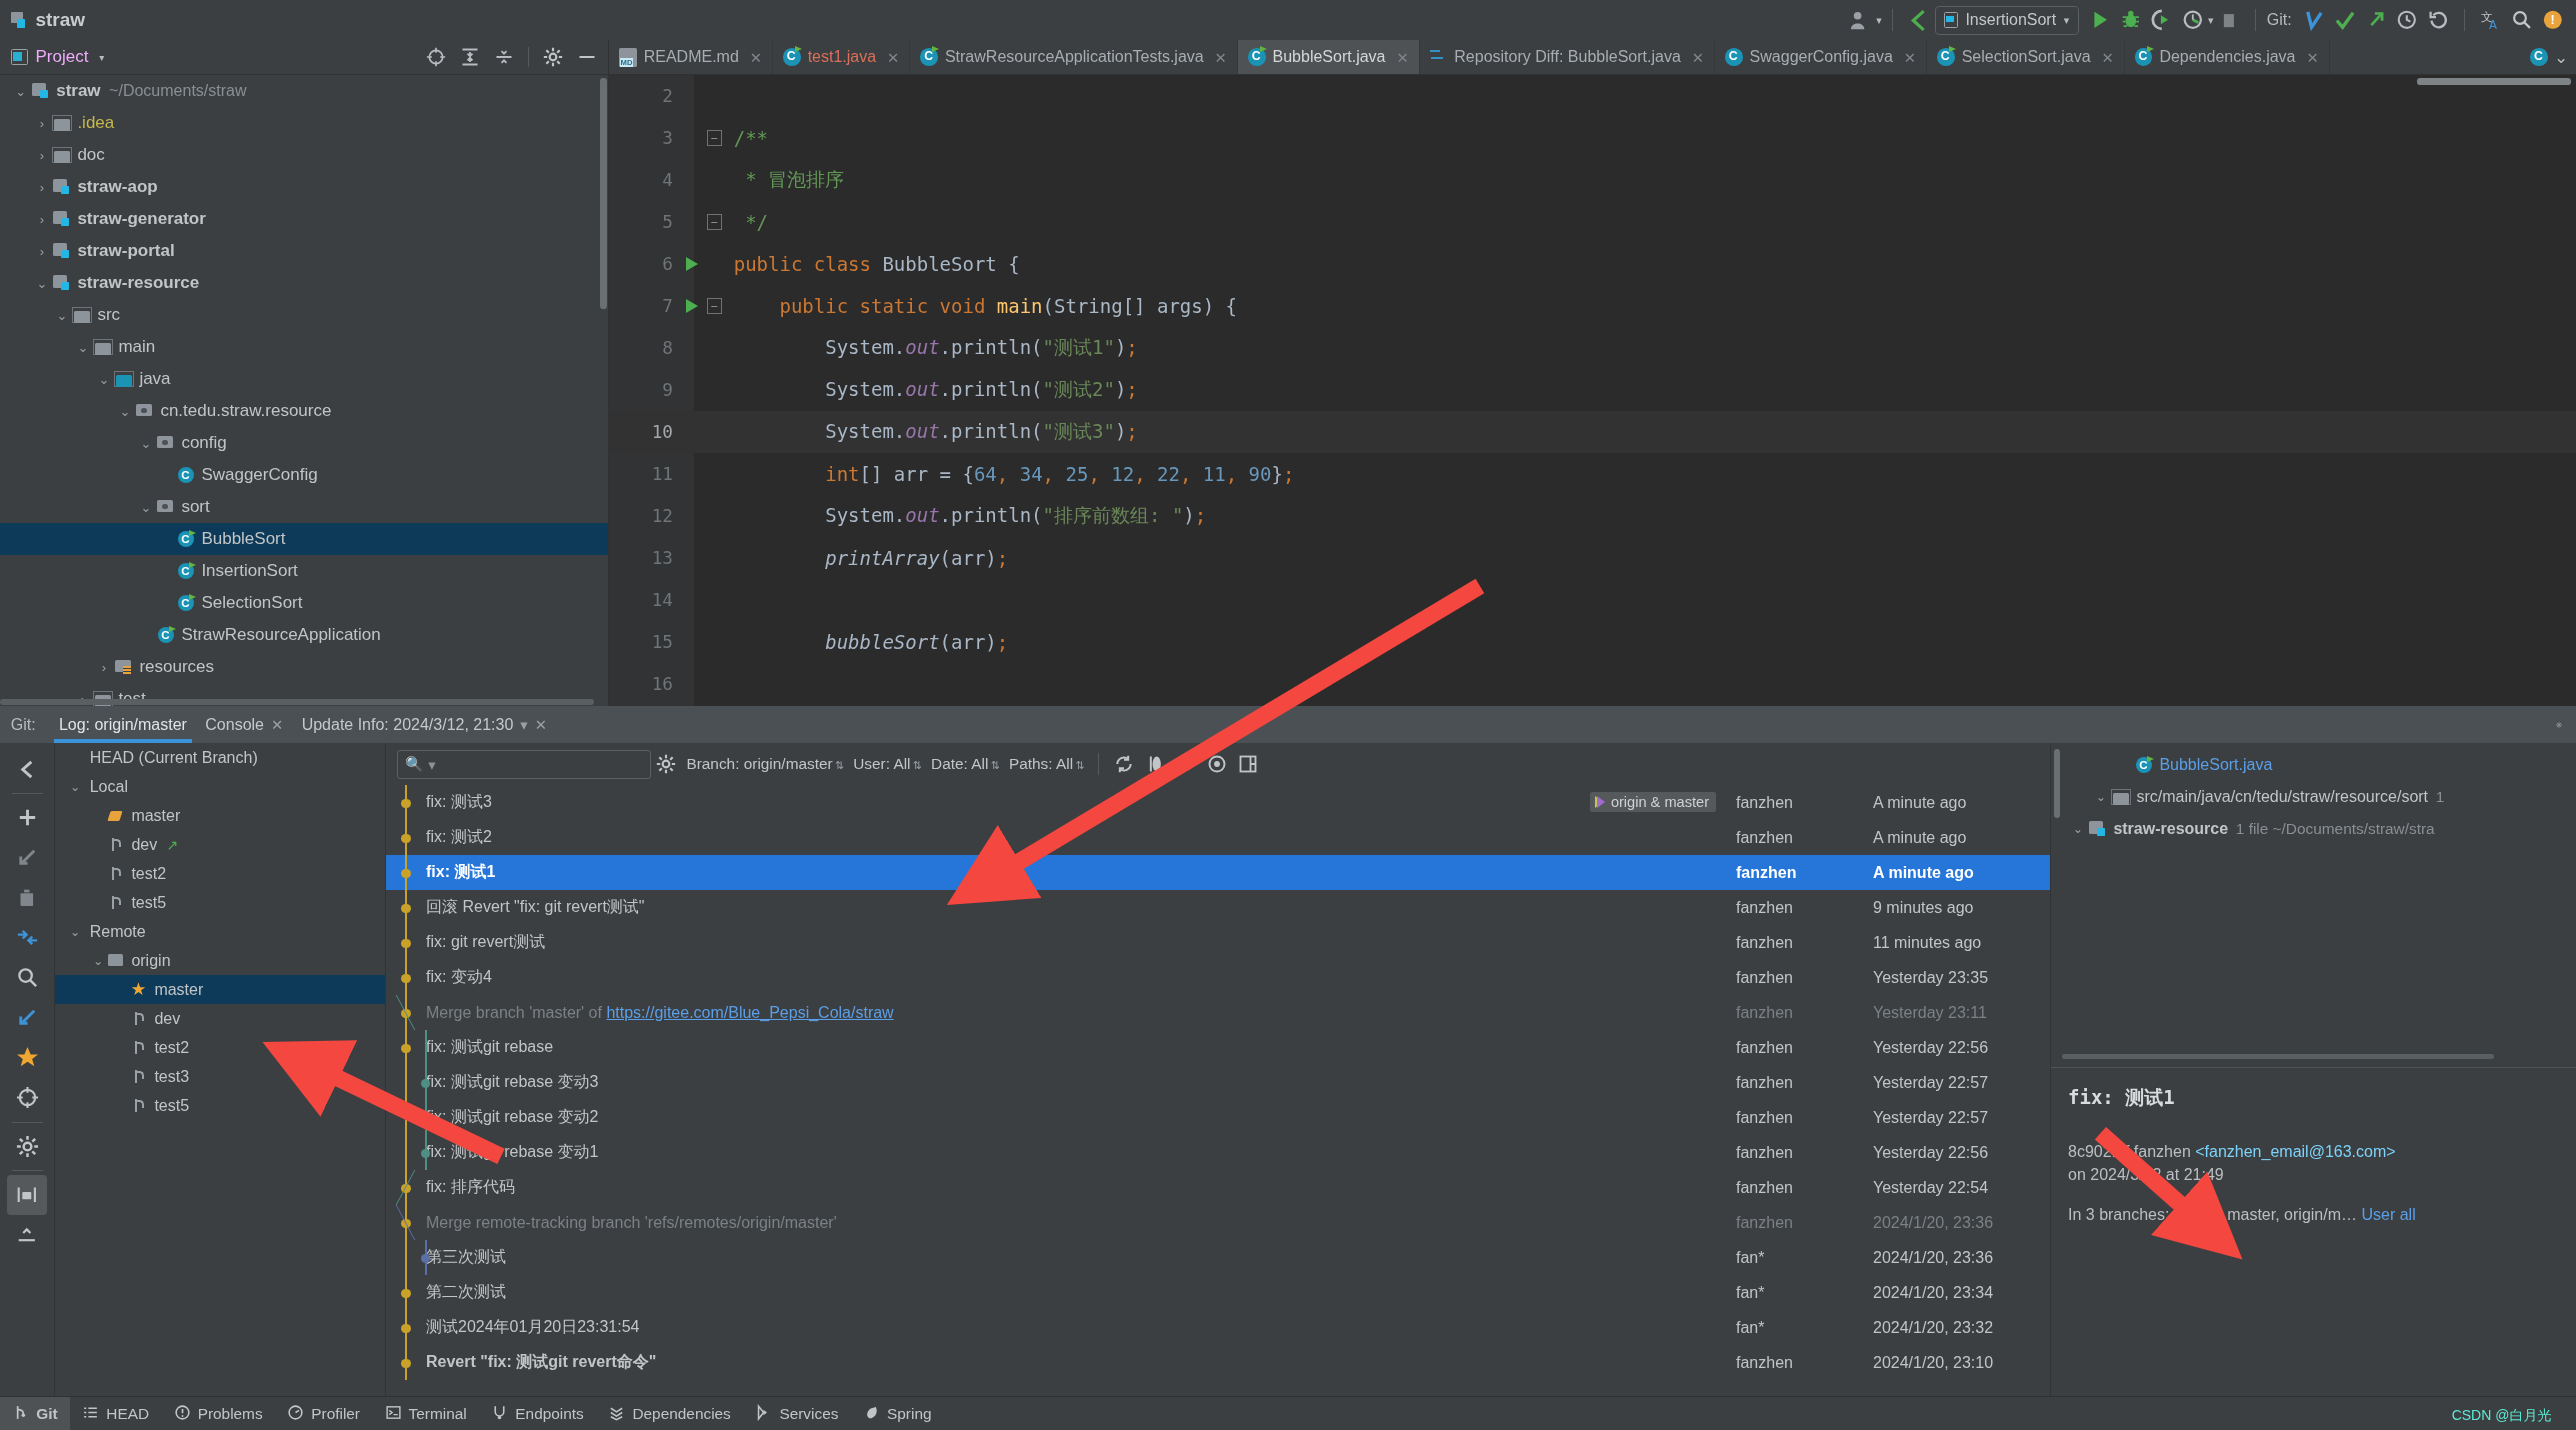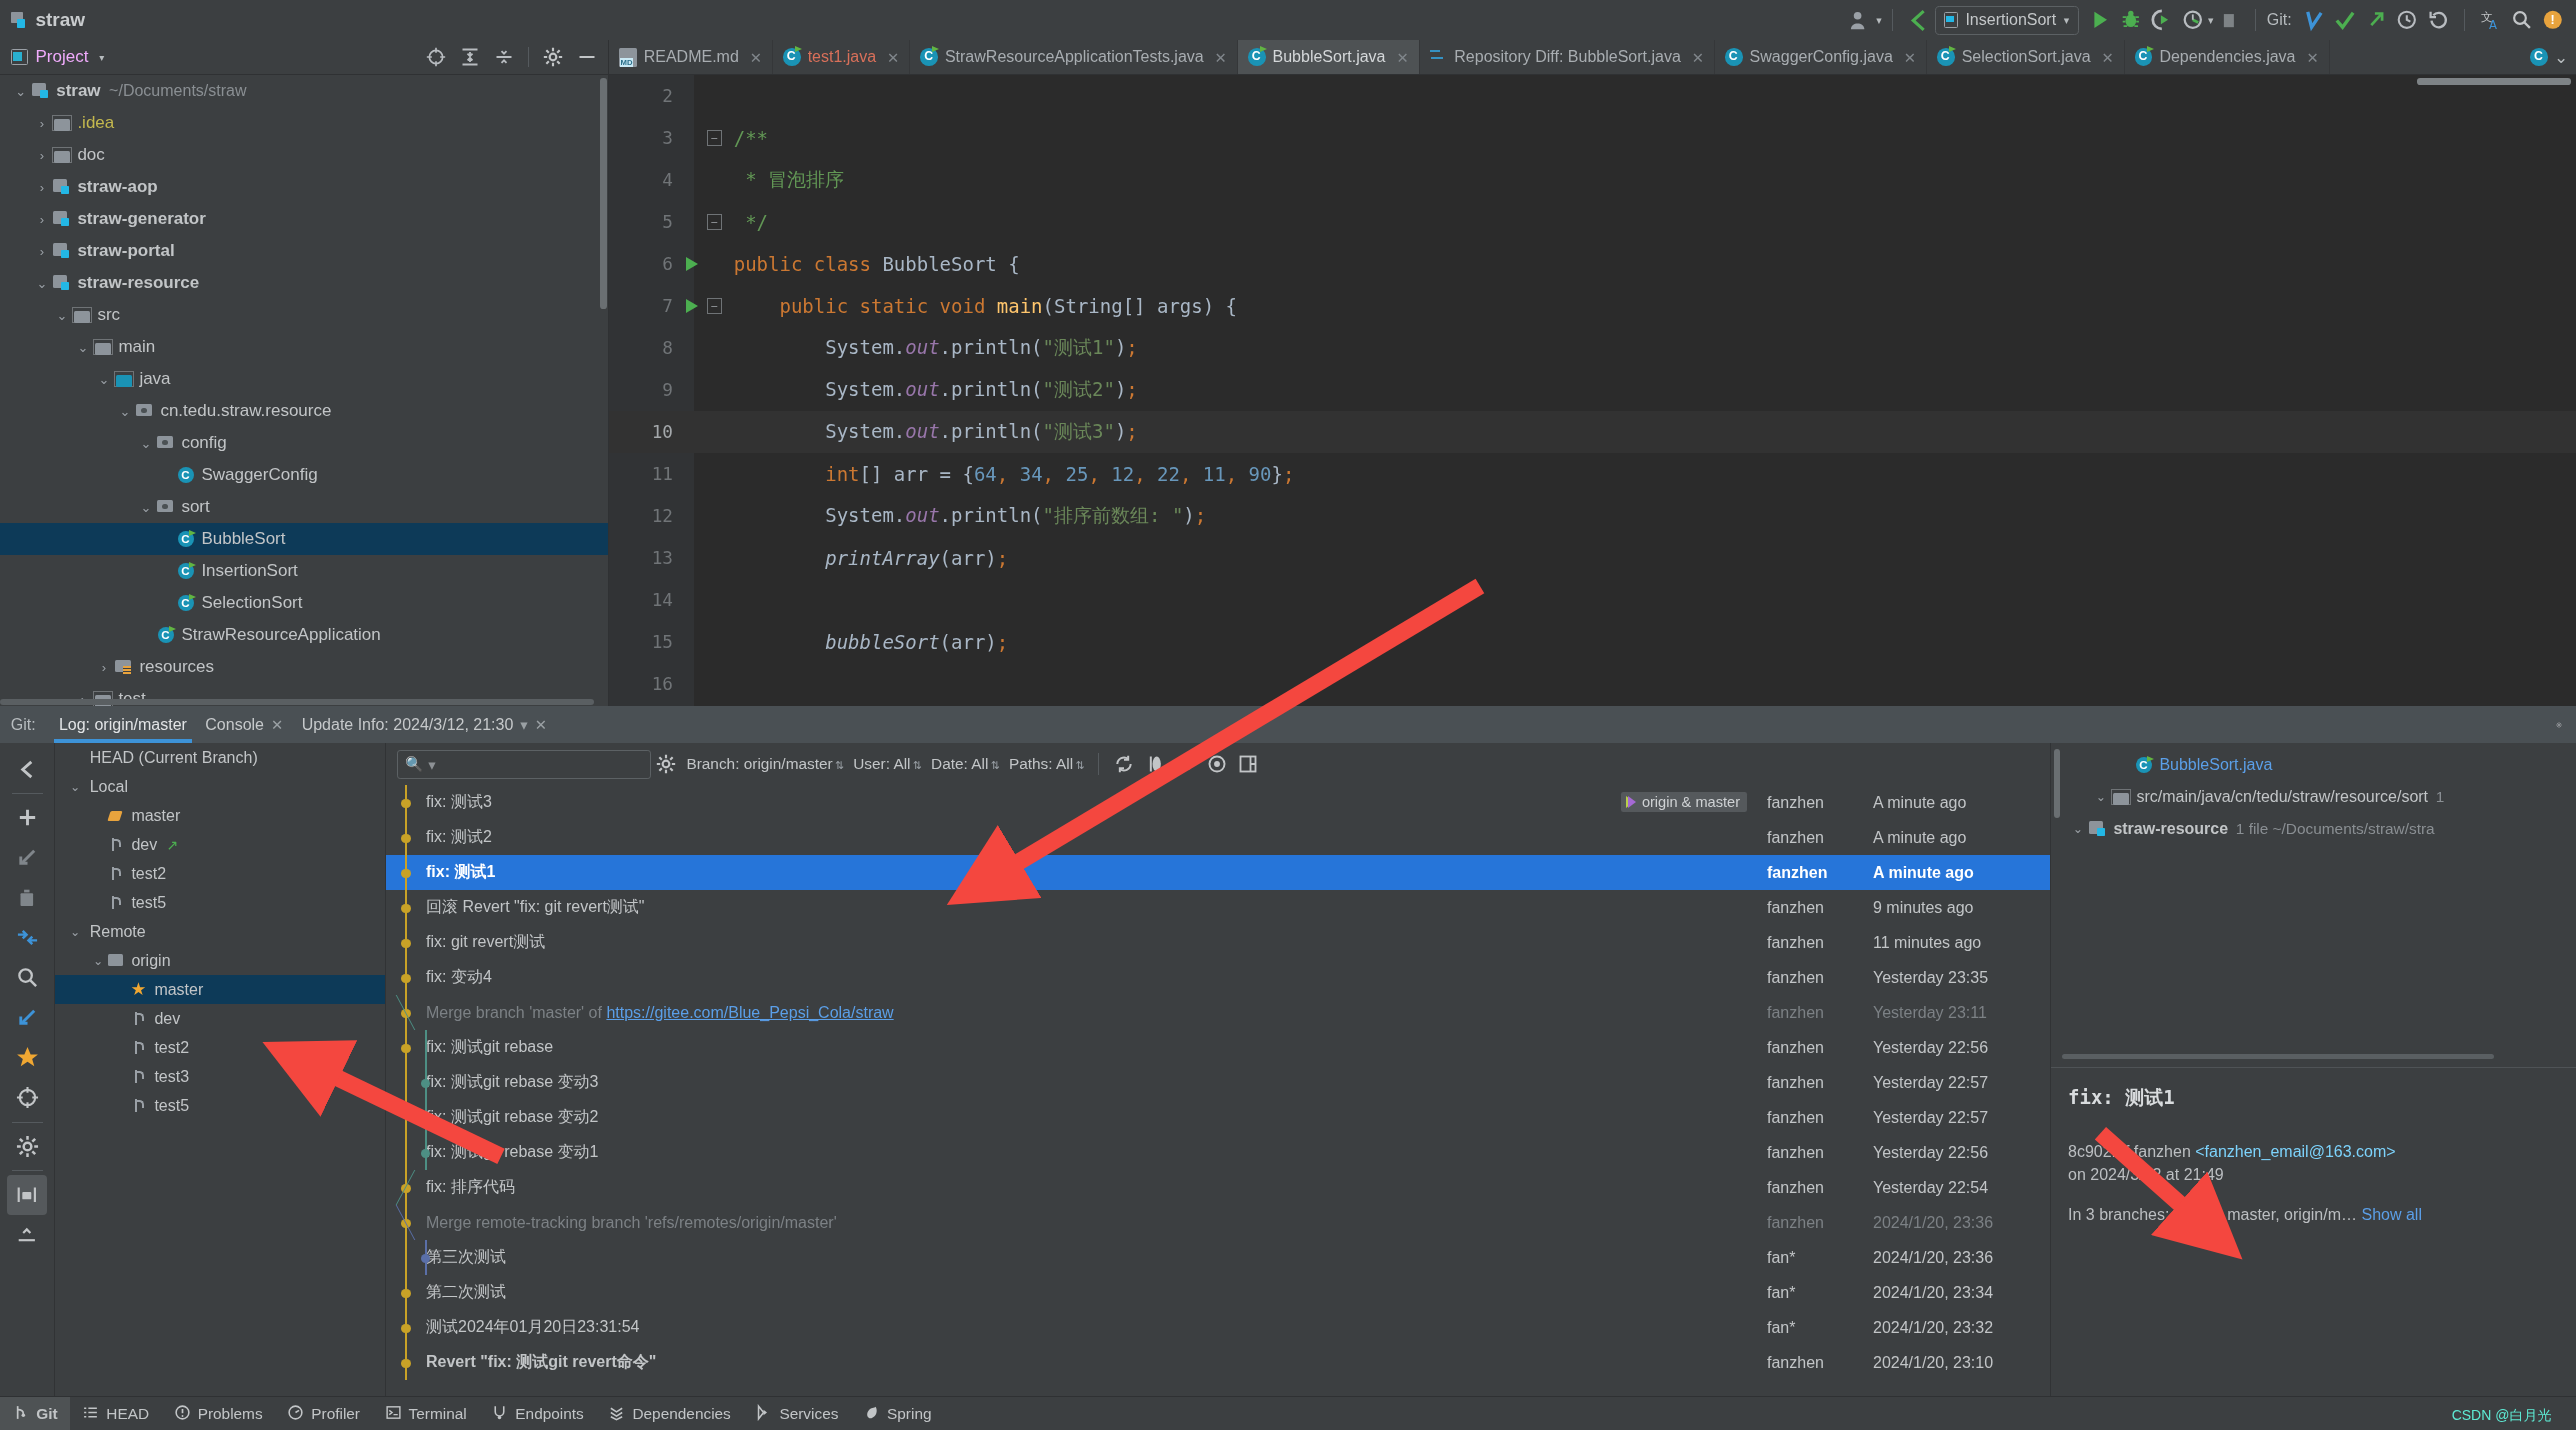--- a/index.html
+++ b/index.html
@@ -184,21 +184,21 @@
   .crow.merge .cmsg { color:#7c8185; }
   .crow.merge .cauth, .crow.merge .cdate { color:#7c8185; }
   .cmsg a { color:#5b9fe8; text-decoration:underline; }
   .reftag {
     display:inline-flex; align-items:center; gap:5.4px; background:#55595c; border-radius:2.3px;
     padding:1.5px 7px 2.3px 5.4px; font-size:14.6px; color:#cfd2d4; margin-right:10.8px;
   }
   .reftag .chev { width:0;height:0;border-left:8.5px solid #b9cf4a; border-top:6.2px solid transparent;border-bottom:6.2px solid transparent;}
   .reftag .chev2 { width:0;height:0;border-left:8.5px solid #a569d4; border-top:6.2px solid transparent;border-bottom:6.2px solid transparent;margin-left:-10.8px;}
   .cauth { width:106px; flex:0 0 106px; color:#c2c5c7; font-size:16px; }
-  .cdate { width:177px; flex:0 0 177px; color:#c2c5c7; font-size:16px; }
+  .cdate { width:177px; flex:0 0 177px; color:#c2c5c7; font-size:16px;margin-left:31px; }
   .crow.sel .cauth, .crow.sel .cdate { color:#fff; font-weight:bold; }
 
   
   .details { width:526px; flex:0 0 526px; background:#3c3f41; display:flex; flex-direction:column; border-left:0.8px solid #313335; }
   .chg-tree { flex:0 0 324px; padding-top:6.2px; overflow:hidden; position:relative; }
   .drow { height:32px; display:flex; align-items:center; font-size:16px; color:#c2c5c7; white-space:nowrap; }
   .drow .ar { width:20px; font-size:12.3px; color:#9aa0a6; text-align:center; flex:0 0 20px; }
   .drow .sub { color:#8a8f93; margin-left:7.7px; font-size:15.4px; }
   .drow .fj { color:#5b9fe8; }
   .det-hscroll{position:absolute;left:10.8px;bottom:7.7px;height:5.4px;width:432px;background:#5a5f62;border-radius:3.1px;}
@@ -1069,21 +1069,21 @@
         <div class="commit-info">
           <div class="ci-title">fix: 测试1</div>
           <div class="ci-line">
             <span>8c902f5f</span>
             <span>fanzhen</span>
             <span class="em">&lt;fanzhen_email@163.com&gt;</span>
           </div>
           <div class="ci-line">on 2024/3/12 at 21:49</div>
           <div class="ci-br">
             <span>In 3 branches: HEAD, master, origin/m…</span>
-            <span class="sa">Show all</span>
+            <span class="sa">User all</span>
           </div>
         </div>
       </div>
     </div>
   </div>
 
   <div class="statusbar" id="statusbar">
       <div class="sb-item act">
         <span><svg width="17" height="17" viewBox="0 0 24 24">
             <path d="M8 3v18" stroke="#c2c5c7" stroke-width="2.4"></path>

